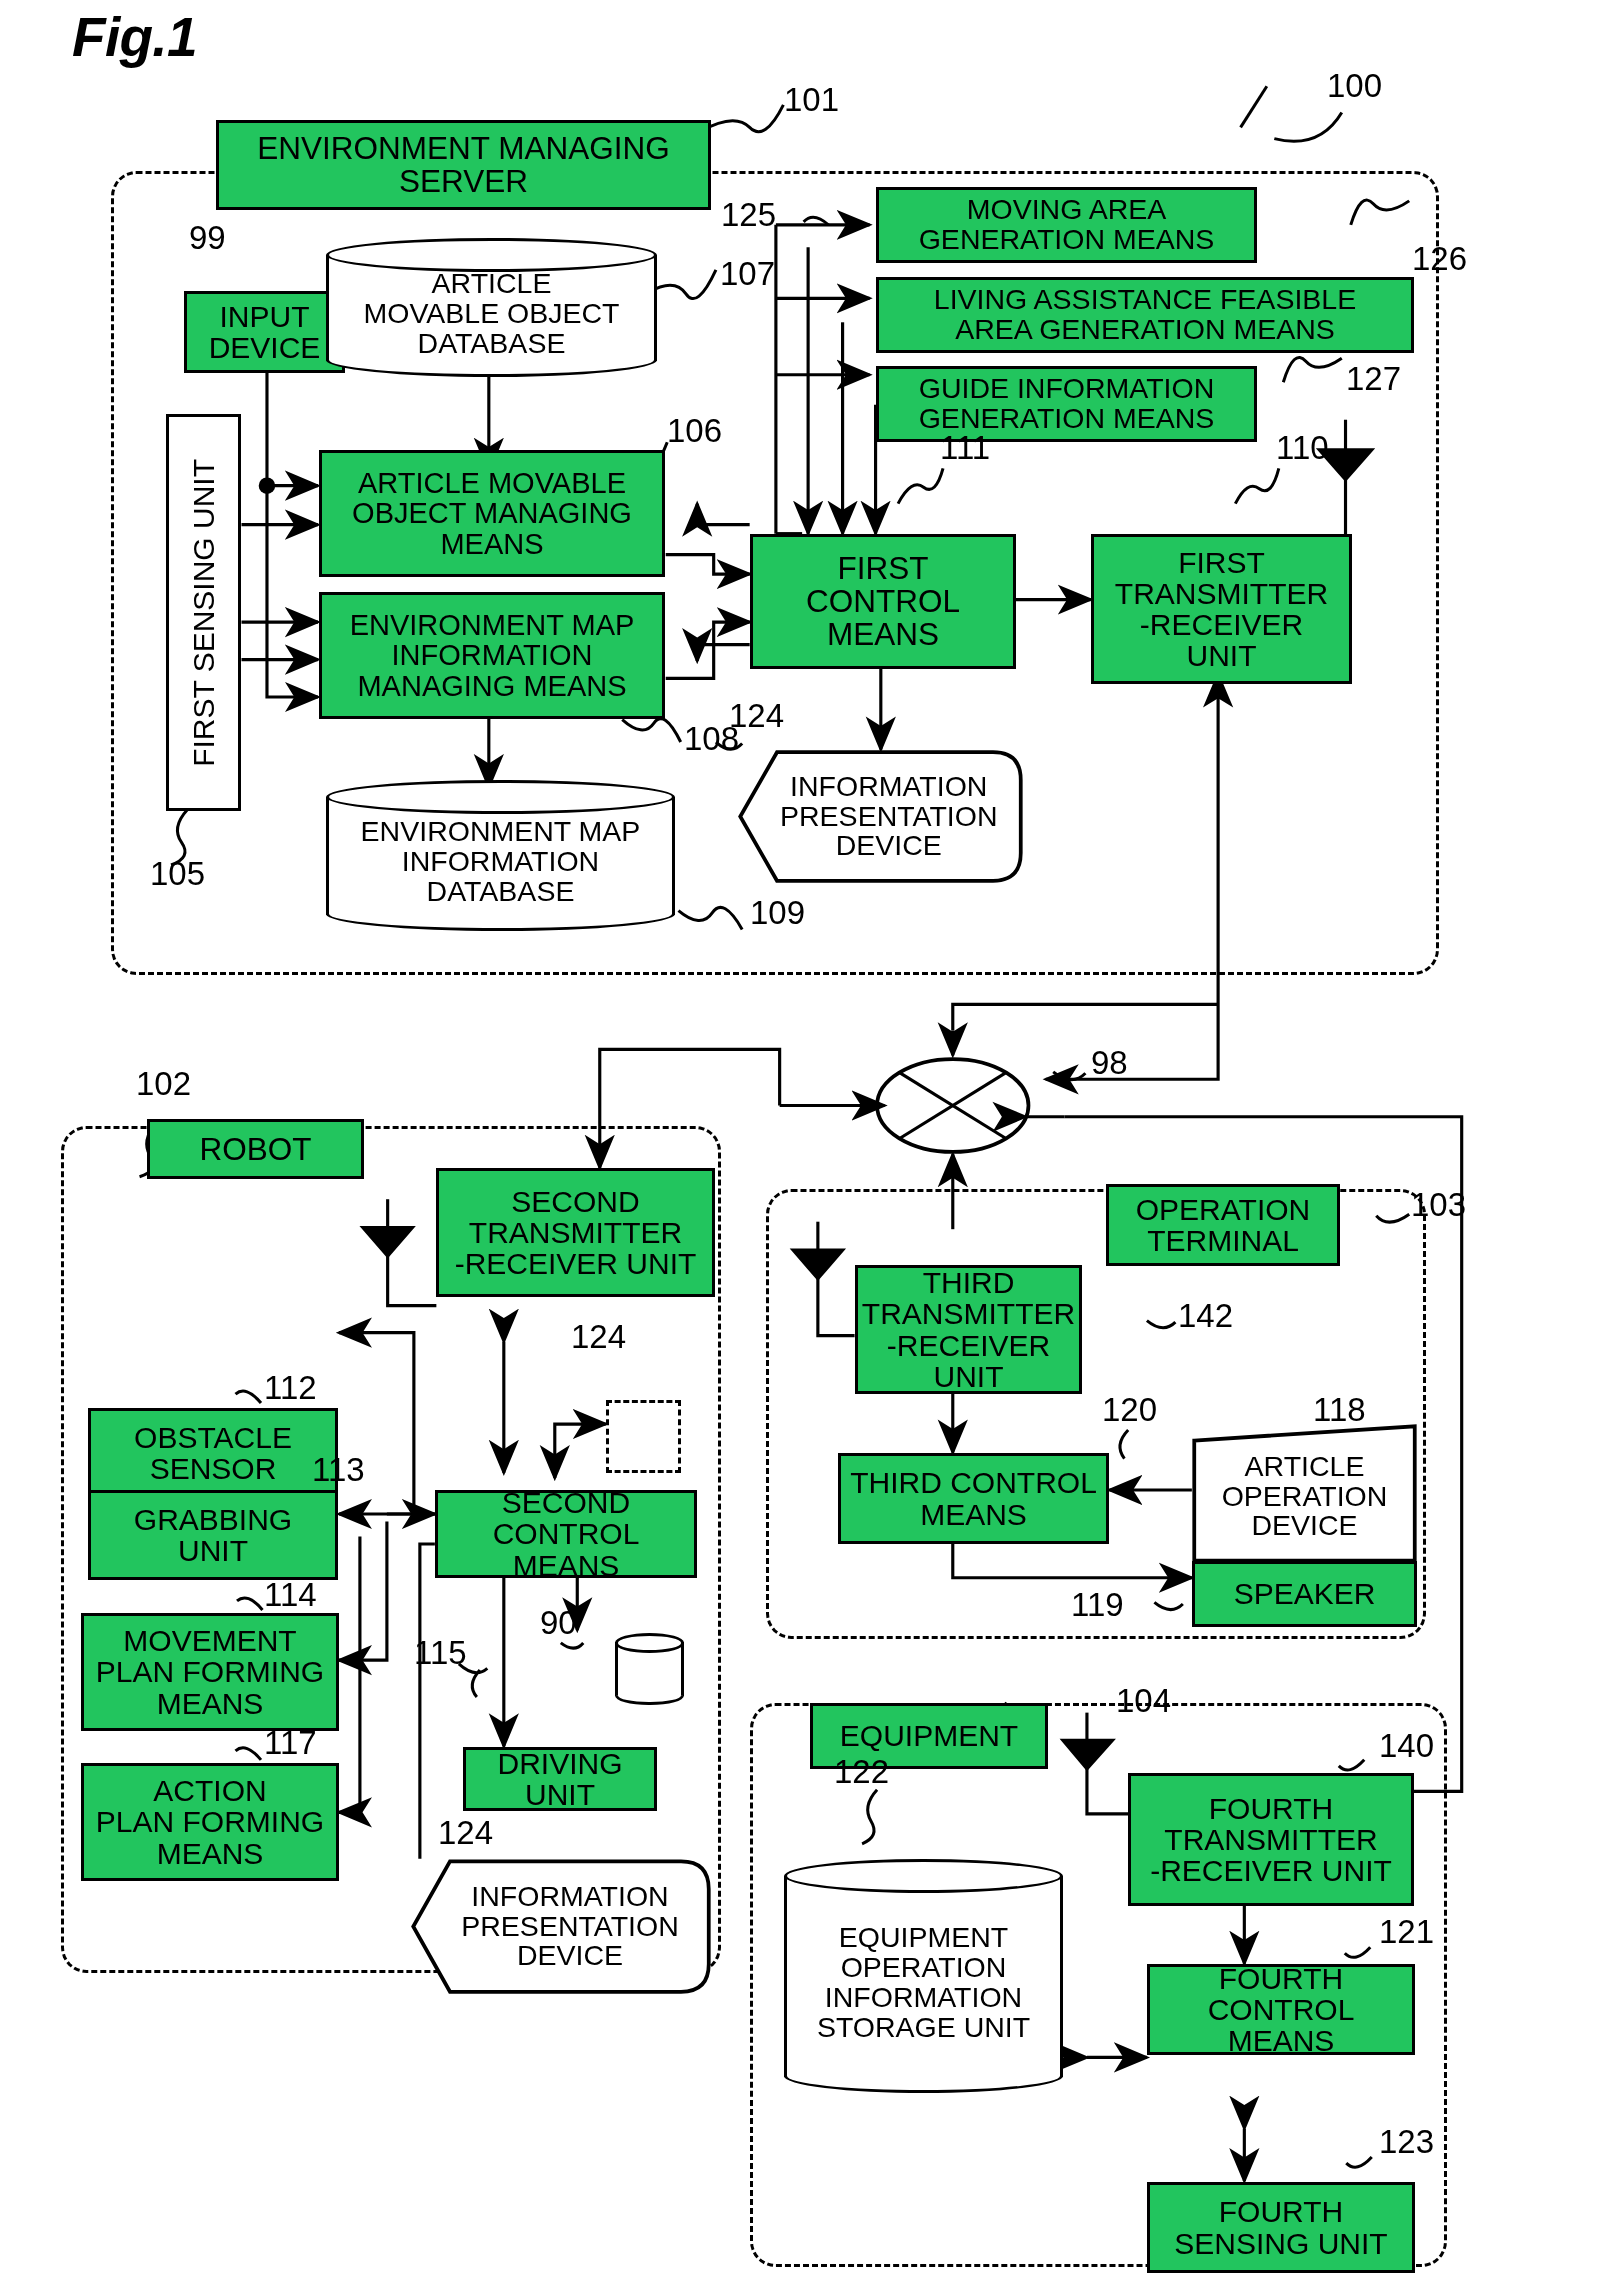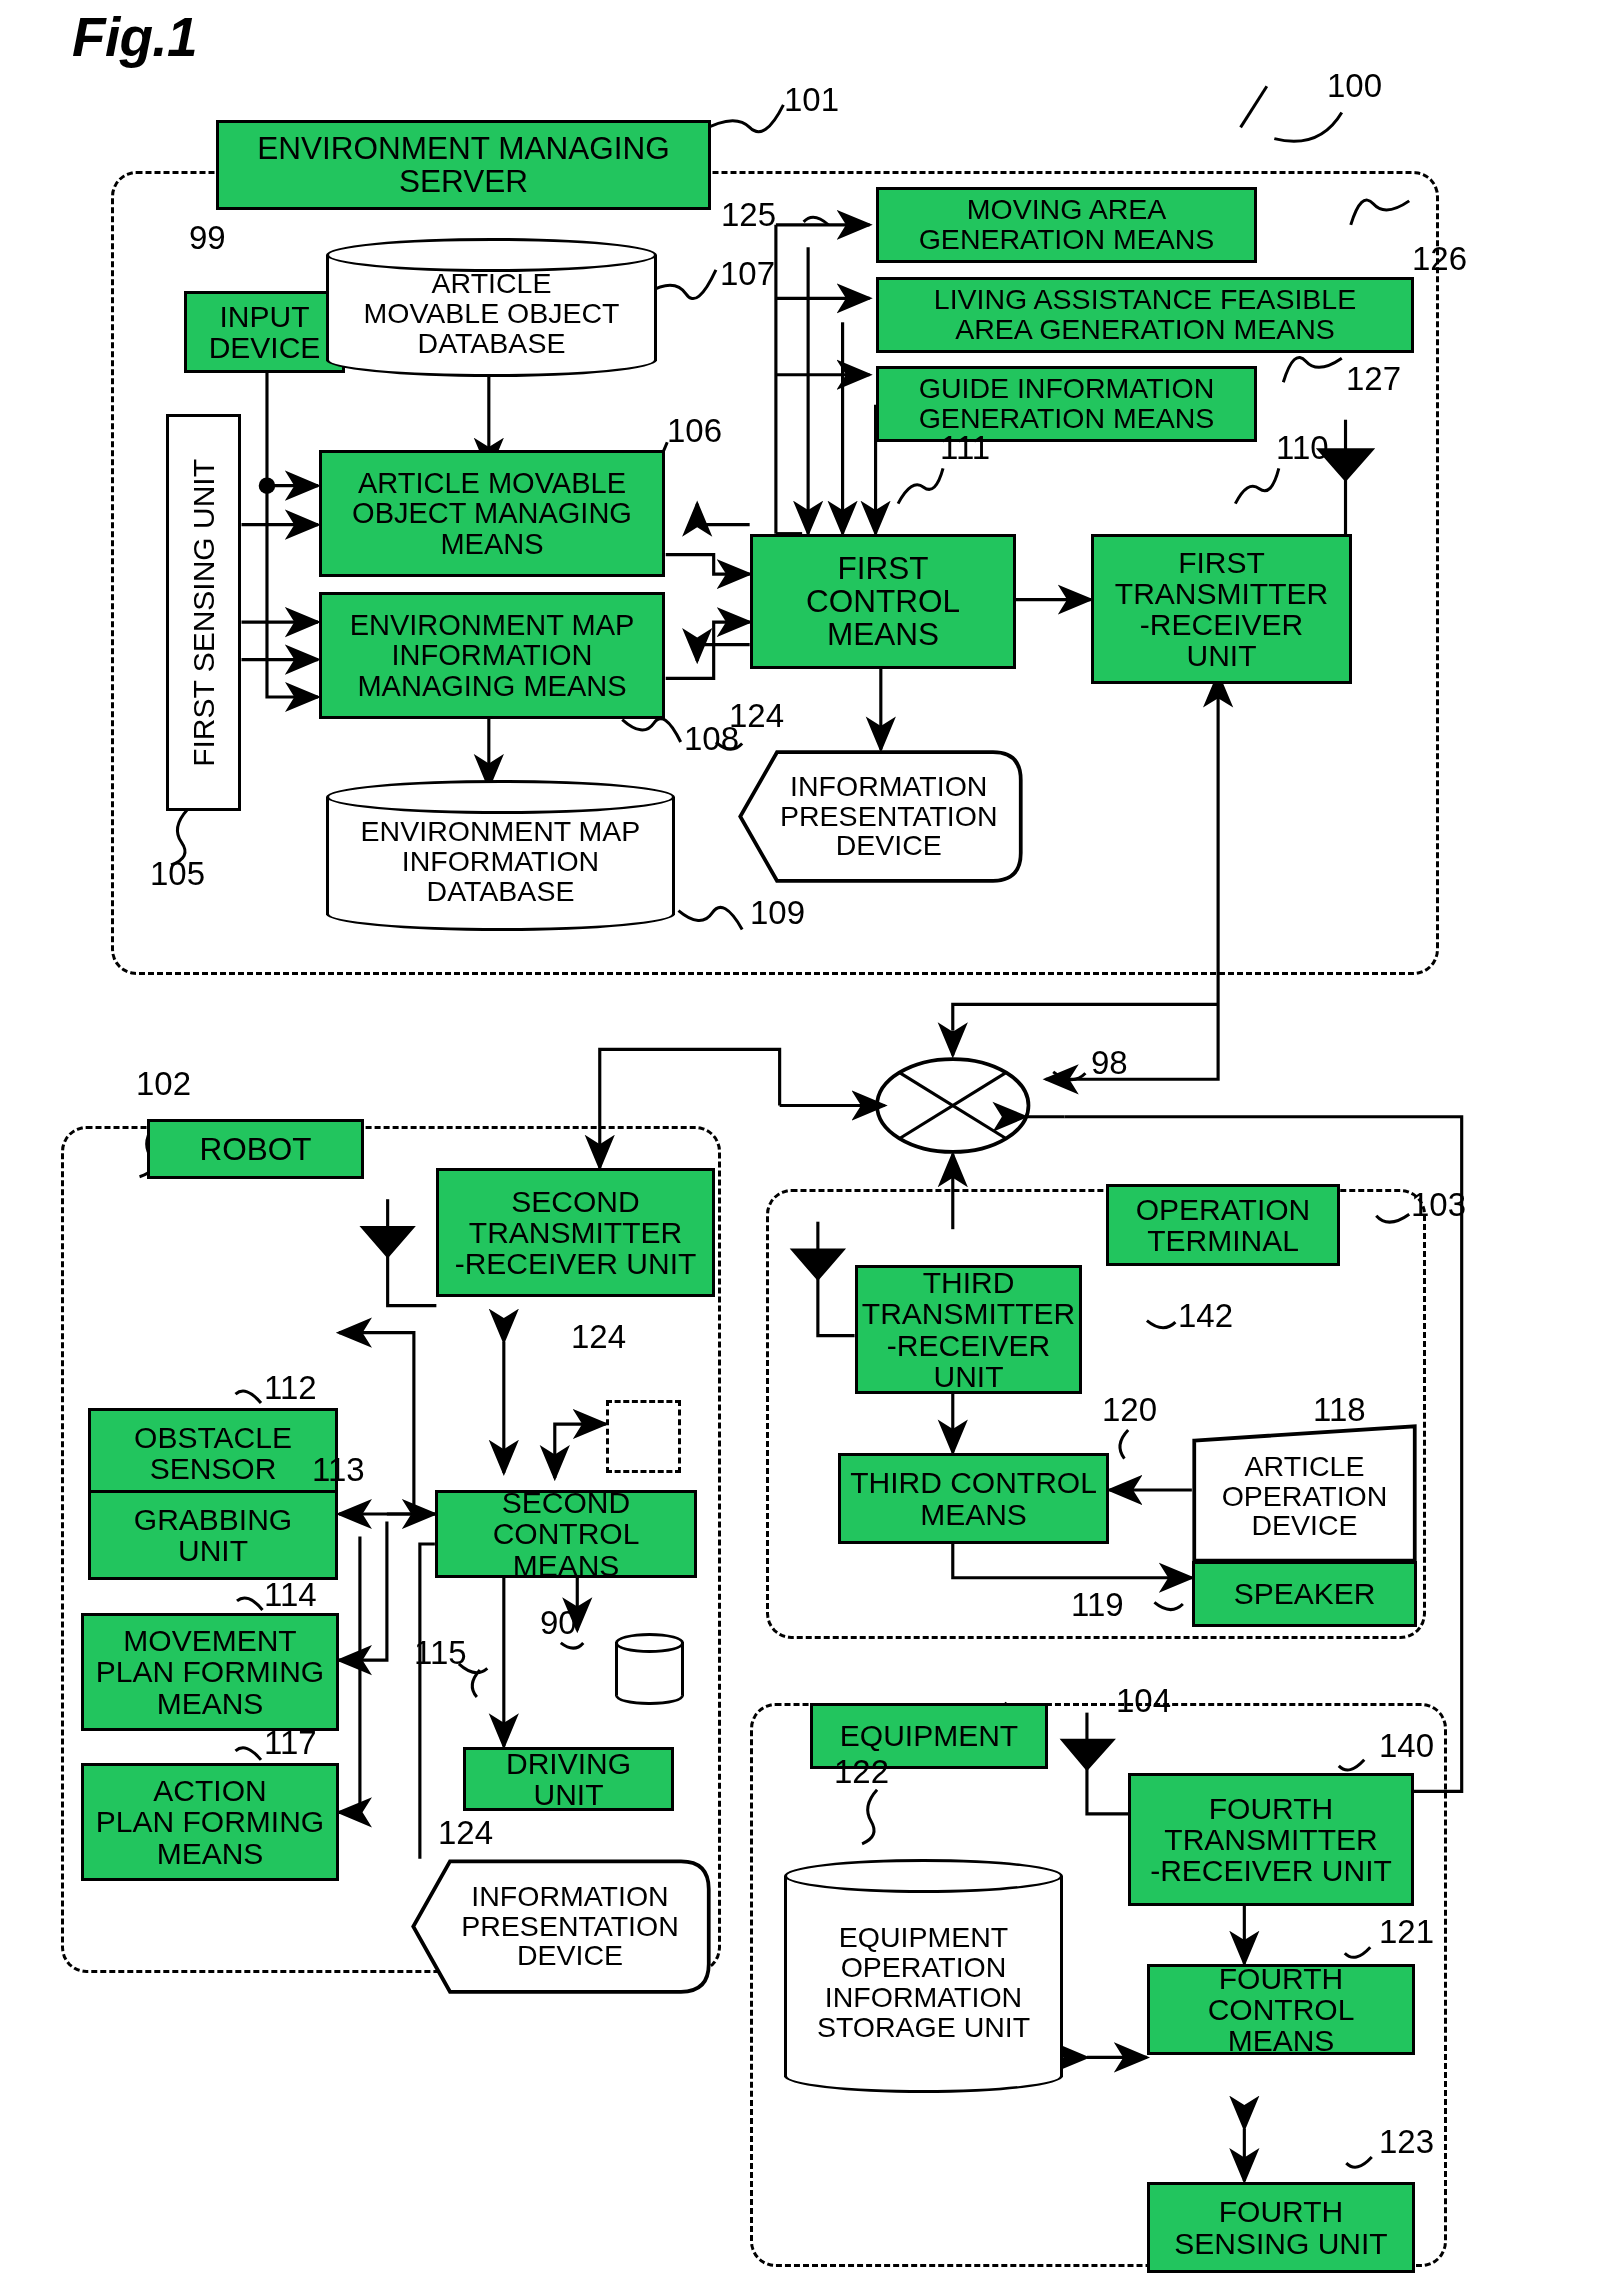--- a/index.html
+++ b/index.html
@@ -342,21 +342,21 @@
   </div>
 
   <div class="ref" style="left:540px;top:1604px;">90</div>
   <div class="cyl" style="left:615px;top:1633px;width:69px;height:72px;">
     <div class="body" style="top:9px;bottom:9px;"></div>
     <div class="bot" style="height:19.5px;"></div>
     <div class="top" style="height:19.5px;"></div>
   </div>
 
   <div class="ref" style="left:414px;top:1634px;">115</div>
-  <div class="box" style="left:463px;top:1747px;width:211px;height:64px;font-size:30px;">
+  <div class="box" style="left:463px;top:1747px;width:194px;height:64px;font-size:30px;">
     <span>DRIVING UNIT</span>
   </div>
 
   <div class="ref" style="left:438px;top:1814px;">124</div>
   <div class="pres" style="left:411px;top:1859px;width:300px;height:135px;font-size:28.5px;white-space:pre-line;">
     <svg viewBox="0 0 400 180" preserveAspectRatio="none" style="position:absolute;left:0;top:0;width:100%;height:100%;">
       <path d="M52,3 L360,3 Q397,3 397,40 L397,140 Q397,177 360,177 L52,177 L3,90 Z" fill="#fff" stroke="#000" stroke-width="5"></path>
     </svg>
     <span style="position:relative;padding-left:18px;">INFORMATION
 PRESENTATION

